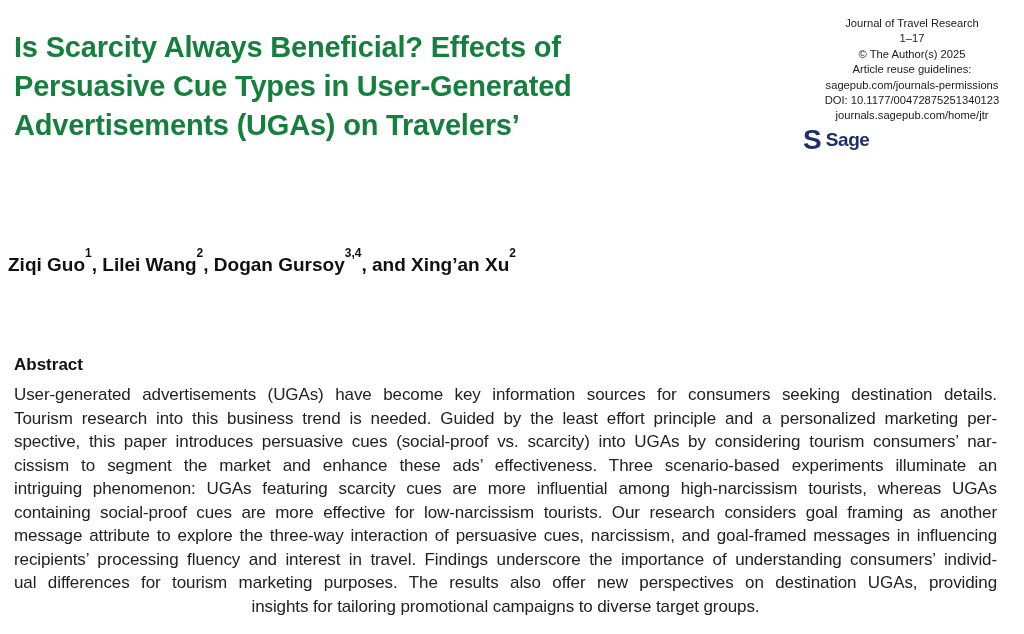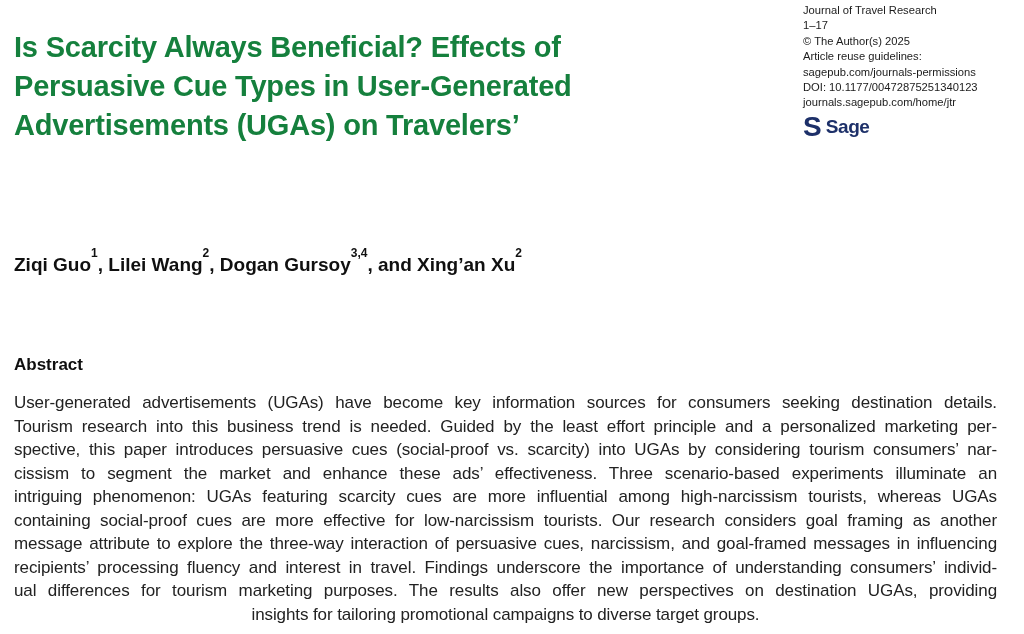--- a/index.html
+++ b/index.html
@@ -10,25 +10,26 @@
     background: #ffffff;
     font-family: "Liberation Sans", sans-serif;
     color: #1c1c1c;
     overflow: hidden;
   }
 
   
   .masthead {
     position: absolute;
     left: 803px;
-    top: 3px;
+    top: 16px;
     width: 218px;
     font-size: 11.2px;
     line-height: 15.4px;
     color: #1b1b1b;
+    text-align: center;
   }
   .mast-line { white-space: nowrap; }
   .mast-line.link { cursor: pointer; }
   .sage-logo {
     margin-top: 3px;
     display: flex;
     align-items: center;
     gap: 5px;
     color: #1d3069;
   }
@@ -54,21 +55,21 @@
     line-height: 39px;
     font-weight: 700;
     color: #15803d;
     letter-spacing: -0.2px;
   }
   .tline { display: block; white-space: nowrap; }
 
   
   .authors {
     position: absolute;
-    left: 14px;
+    left: 8px;
     top: 253px;
     font-size: 19px;
     font-weight: 700;
     color: #101010;
     white-space: nowrap;
   }
   .authors sup {
     font-size: 12px;
     position: relative;
     top: -7px;
@@ -76,21 +77,21 @@
   }
 
   
   .abstract {
     position: absolute;
     left: 14px;
     top: 355px;
     width: 983px;
   }
   .abstract h2 {
-    margin: 0 0 16px 0;
+    margin: 0 0 8px 0;
     font-size: 17px;
     font-weight: 700;
     color: #0f0f0f;
   }
   .abs-line {
     font-size: 17px;
     line-height: 23.5px;
     color: #222222;
     letter-spacing: -0.1px;
   }

